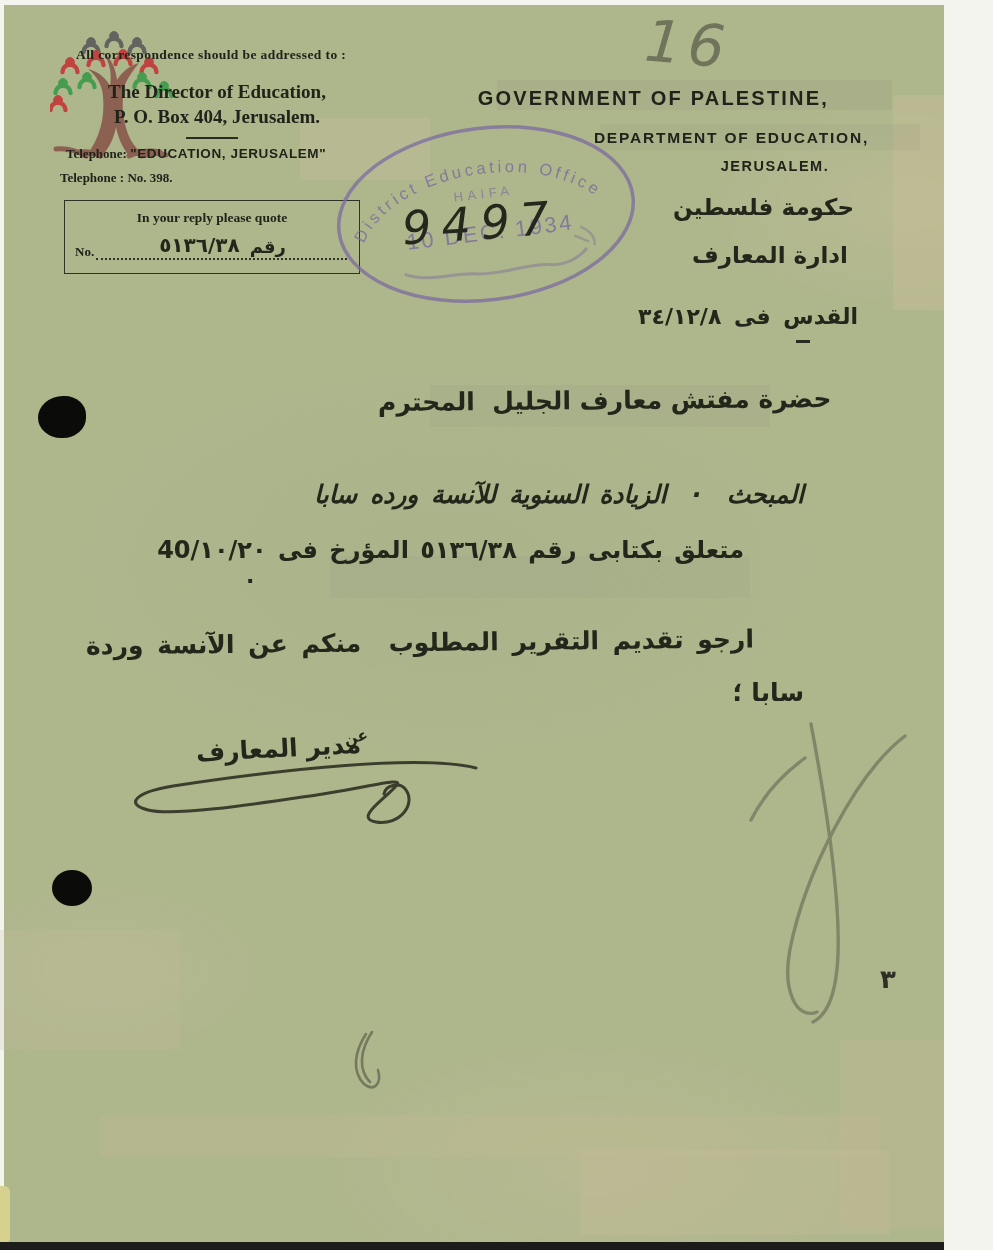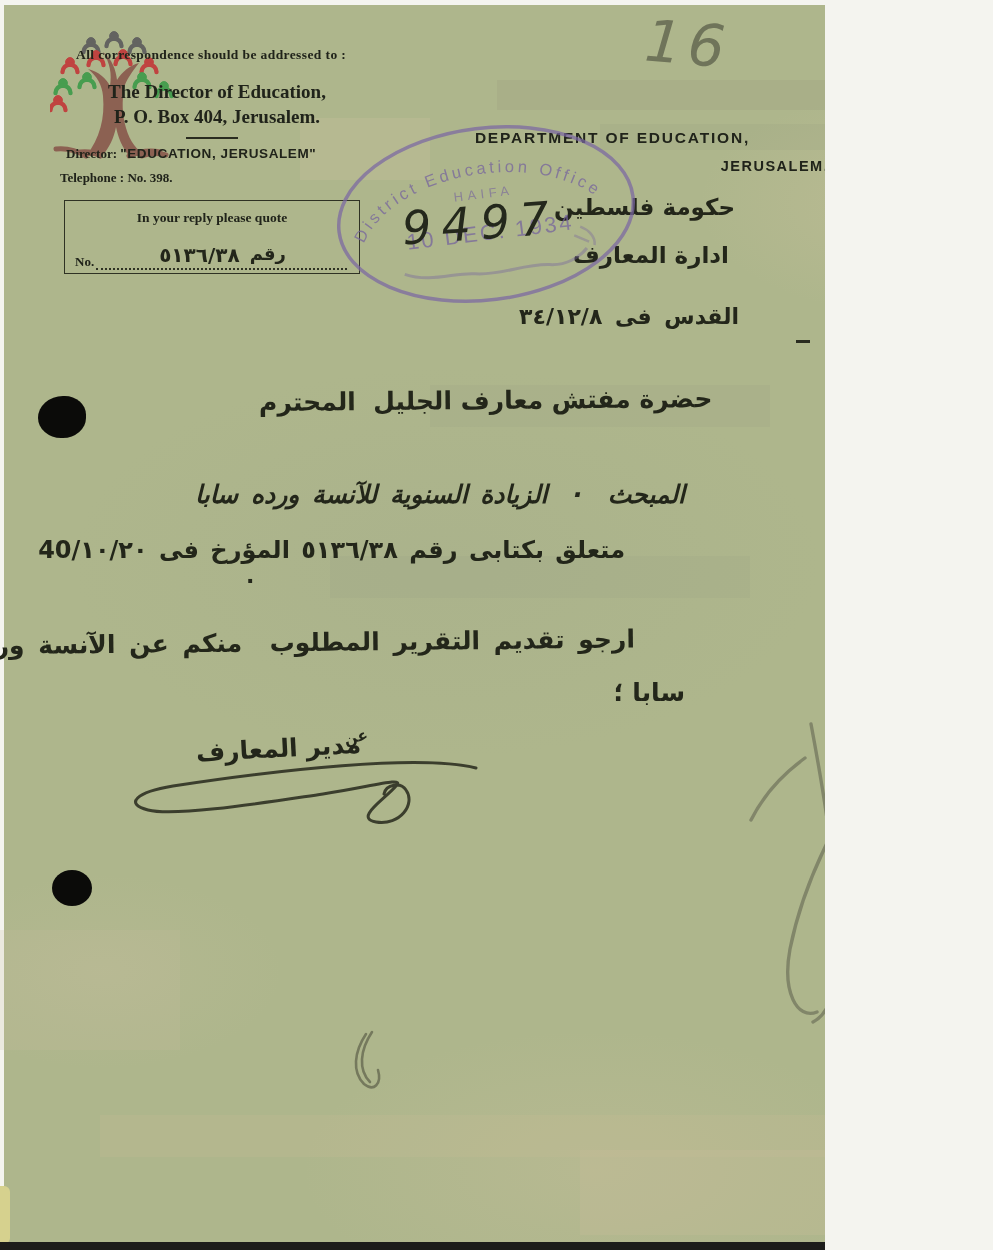--- a/index.html
+++ b/index.html
@@ -1,16 +1,16 @@
 <!DOCTYPE html>
 <html><head>
 <meta charset="utf-8">
 <style>
   html,body{margin:0;padding:0;background:#f4f4ef;}
-  #canvas{position:relative;width:825px;height:1250px;overflow:hidden;background:#f4f4ef;
+  #canvas{position:relative;width:944px;height:1250px;overflow:hidden;background:#f4f4ef;
           font-family:"Liberation Serif",serif;}
   .abs{position:absolute;}
   #paper{left:4px;top:5px;width:983px;height:1239px;background:#aeb68c;
     background-image:
       radial-gradient(ellipse 300px 160px at 92% 16%, rgba(206,194,158,.35), rgba(206,194,158,0) 70%),
       radial-gradient(ellipse 420px 200px at 60% 94%, rgba(203,192,157,.30), rgba(203,192,157,0) 70%),
       radial-gradient(ellipse 260px 140px at 10% 78%, rgba(200,192,160,.22), rgba(200,192,160,0) 70%),
       radial-gradient(ellipse 500px 260px at 45% 45%, rgba(160,168,138,.25), rgba(160,168,138,0) 75%);}
   .patch{position:absolute;pointer-events:none;}
   .serifb{font-family:"Liberation Serif",serif;font-weight:bold;color:#20231a;}
@@ -75,38 +75,39 @@
     </g>
   </svg>
 
   <div class="abs serifb nw" style="left:76px;top:47px;font-size:13.5px;letter-spacing:.4px;">All correspondence should be addressed to :</div>
   <div class="abs" style="left:62px;top:81px;width:310px;text-align:center;">
     <div class="serifb" style="font-size:19px;">The Director of Education,</div>
     <div class="serifb" style="font-size:19px;margin-top:3px;">P. O. Box 404, Jerusalem.</div>
   </div>
   <div class="abs" style="left:186px;top:137px;width:52px;height:2px;background:#2a2c20;"></div>
   <div class="abs nw" style="left:66px;top:146px;font-size:13px;">
-    <span class="serifb">Director:</span>
+    <span class="serifb">Telephone:</span>
     <span class="sansb" style="font-size:13.5px;letter-spacing:.6px;">"EDUCATION, JERUSALEM"</span>
   </div>
   <div class="abs serifb nw" style="left:60px;top:170px;font-size:13px;">Telephone : No. 398.</div>
 
   <div class="abs" style="left:64px;top:200px;width:294px;height:72px;border:1.5px solid #2f3224;">
     <div class="serifb" style="text-align:center;margin-top:9px;font-size:13.5px;">In your reply please quote</div>
-    <div style="display:flex;align-items:flex-end;padding:0 10px;margin-top:17px;">
+    <div style="display:flex;align-items:flex-end;padding:0 10px;margin-top:7px;">
       <span class="serifb" style="font-size:13px;">No.</span>
-      <span style="flex:1;border-bottom:2px dotted #2f3224;margin:0 2px;display:flex;justify-content:center;">
+      <span style="flex:1;border-bottom:2px dotted #2f3224;margin:0 2px;display:flex;justify-content:center;align-items:flex-end;">
         <span class="ar" style="font-size:20px;letter-spacing:2px;padding:0 6px 1px;">٥١٣٦/٣٨</span>
         <span class="ar" style="font-size:18px;padding:0 4px 1px;">رقم</span>
       </span>
     </div>
   </div>
 
   <div class="abs pencil" style="left:645px;top:10px;font-size:58px;font-style:italic;transform:rotate(5deg);letter-spacing:6px;">16</div>
 
+  <div class="abs sansb nw" style="right:115px;top:87px;font-size:20px;letter-spacing:2.2px;">GOVERNMENT OF PALESTINE,</div>
   <div class="abs sansb nw" style="right:75px;top:129px;font-size:15.5px;letter-spacing:1.8px;">DEPARTMENT OF EDUCATION,</div>
   <div class="abs sansb nw" style="left:700px;top:158px;width:150px;text-align:center;font-size:14.5px;letter-spacing:1.5px;">JERUSALEM.</div>
 
   <div class="abs ar" style="right:90px;top:194px;font-size:23px;">حكومة فلسطين</div>
   <div class="abs ar" style="right:96px;top:242px;font-size:23px;">ادارة المعارف</div>
   <div class="abs ar" style="right:86px;top:304px;font-size:22px;word-spacing:5px;">القدس فى ٨‏/‏١٢‏/‏٣٤</div>
   <div class="abs" style="left:796px;top:340px;width:14px;height:2.5px;background:#2a2c20;"></div>
 
   <svg class="abs" style="left:328px;top:118px;" width="316" height="192" viewBox="0 0 316 192">
     <defs>

